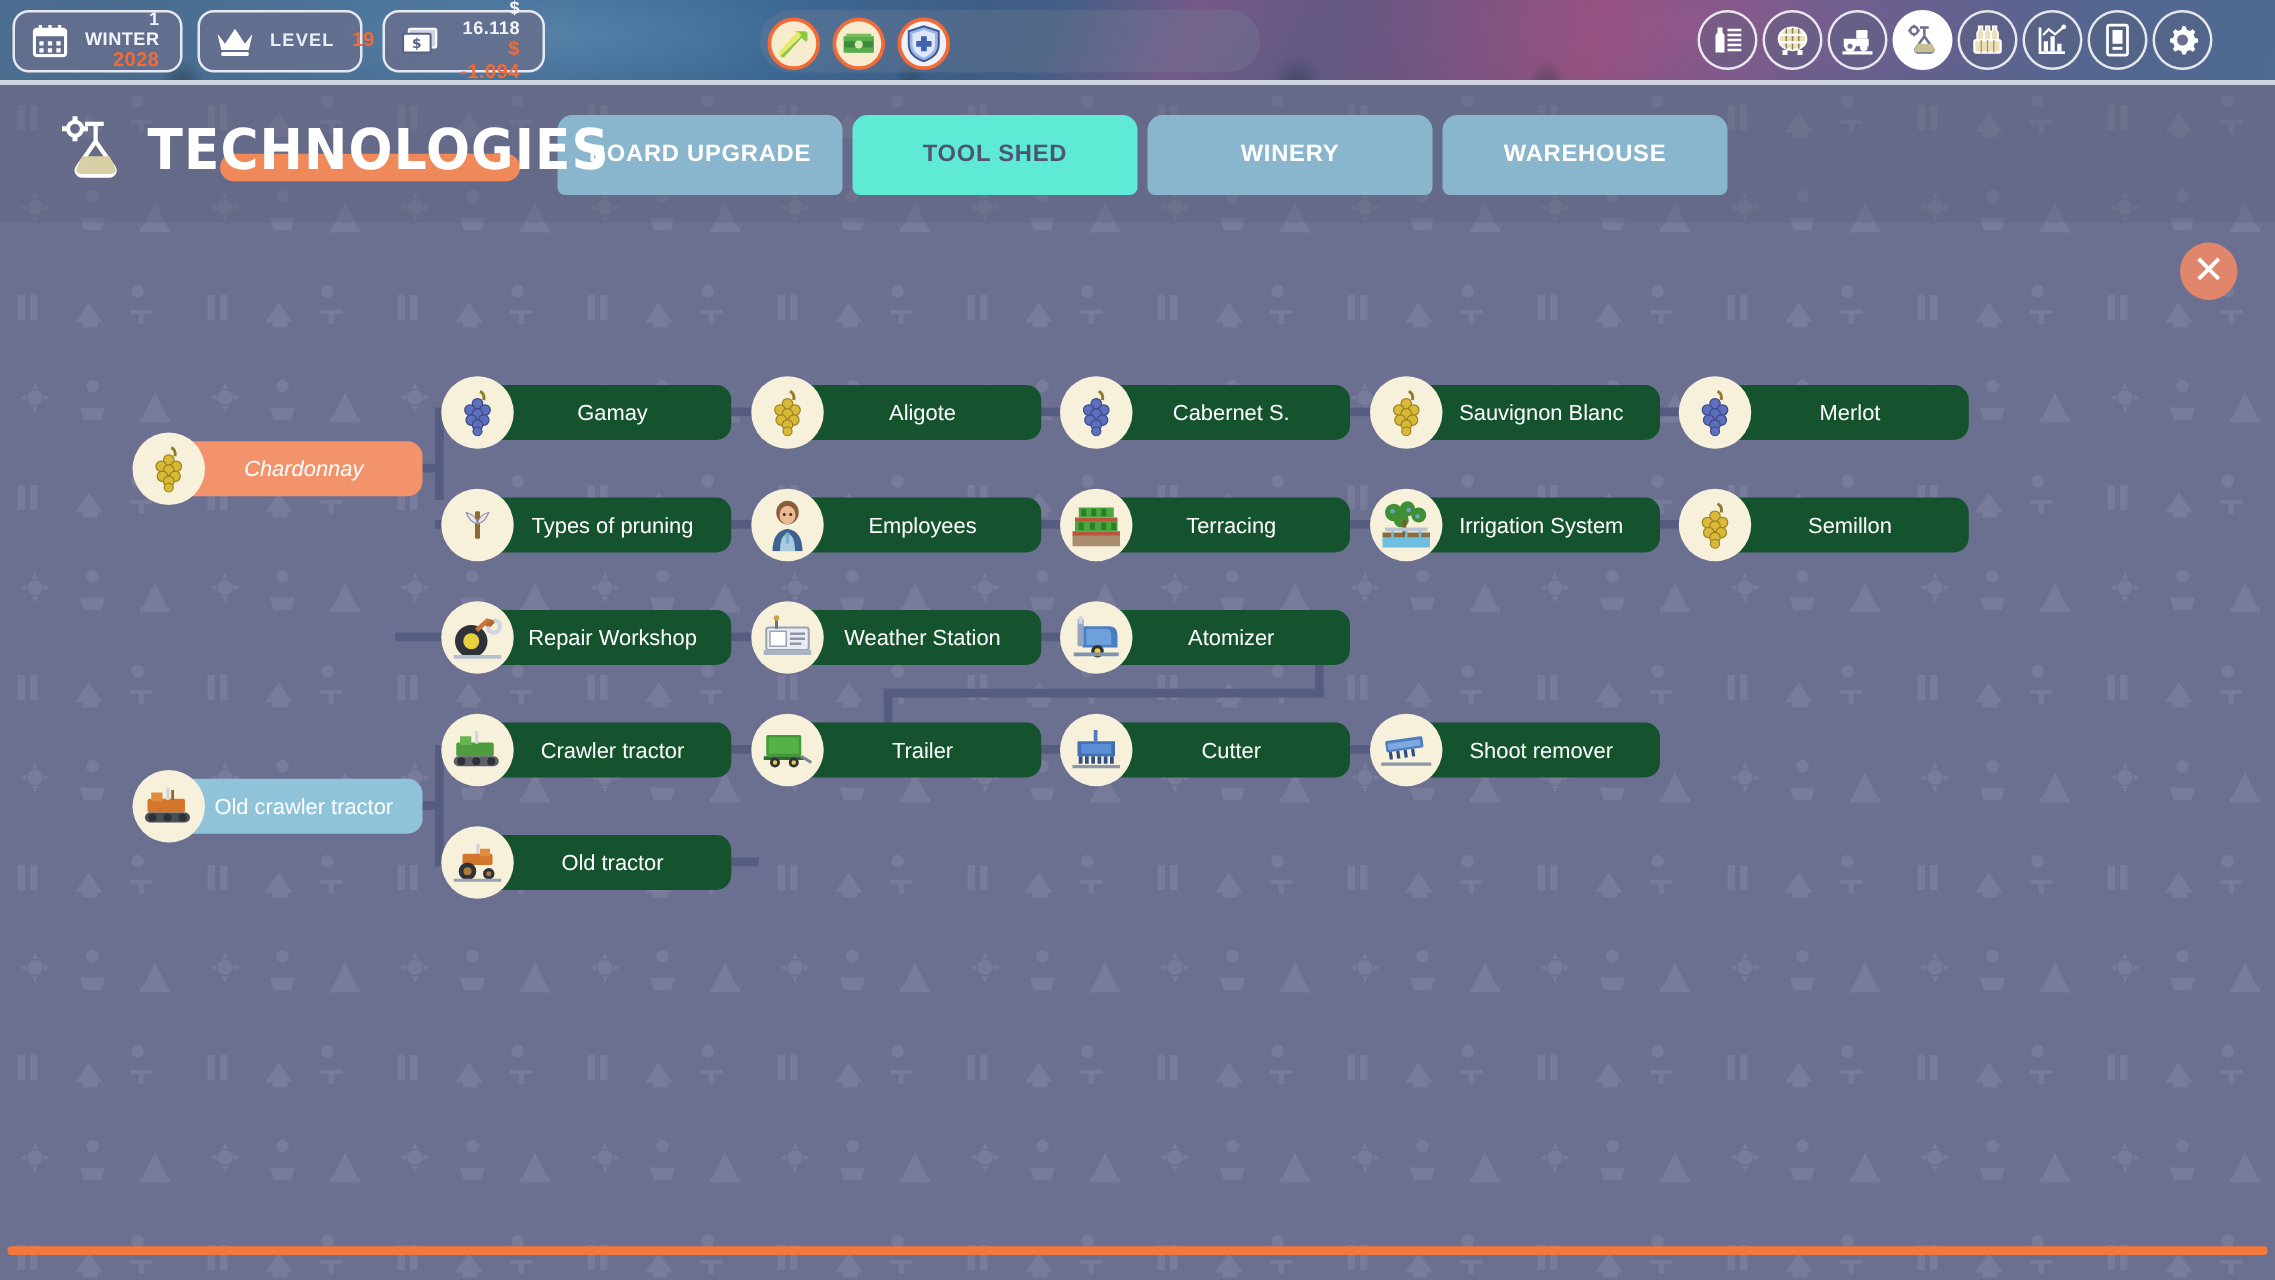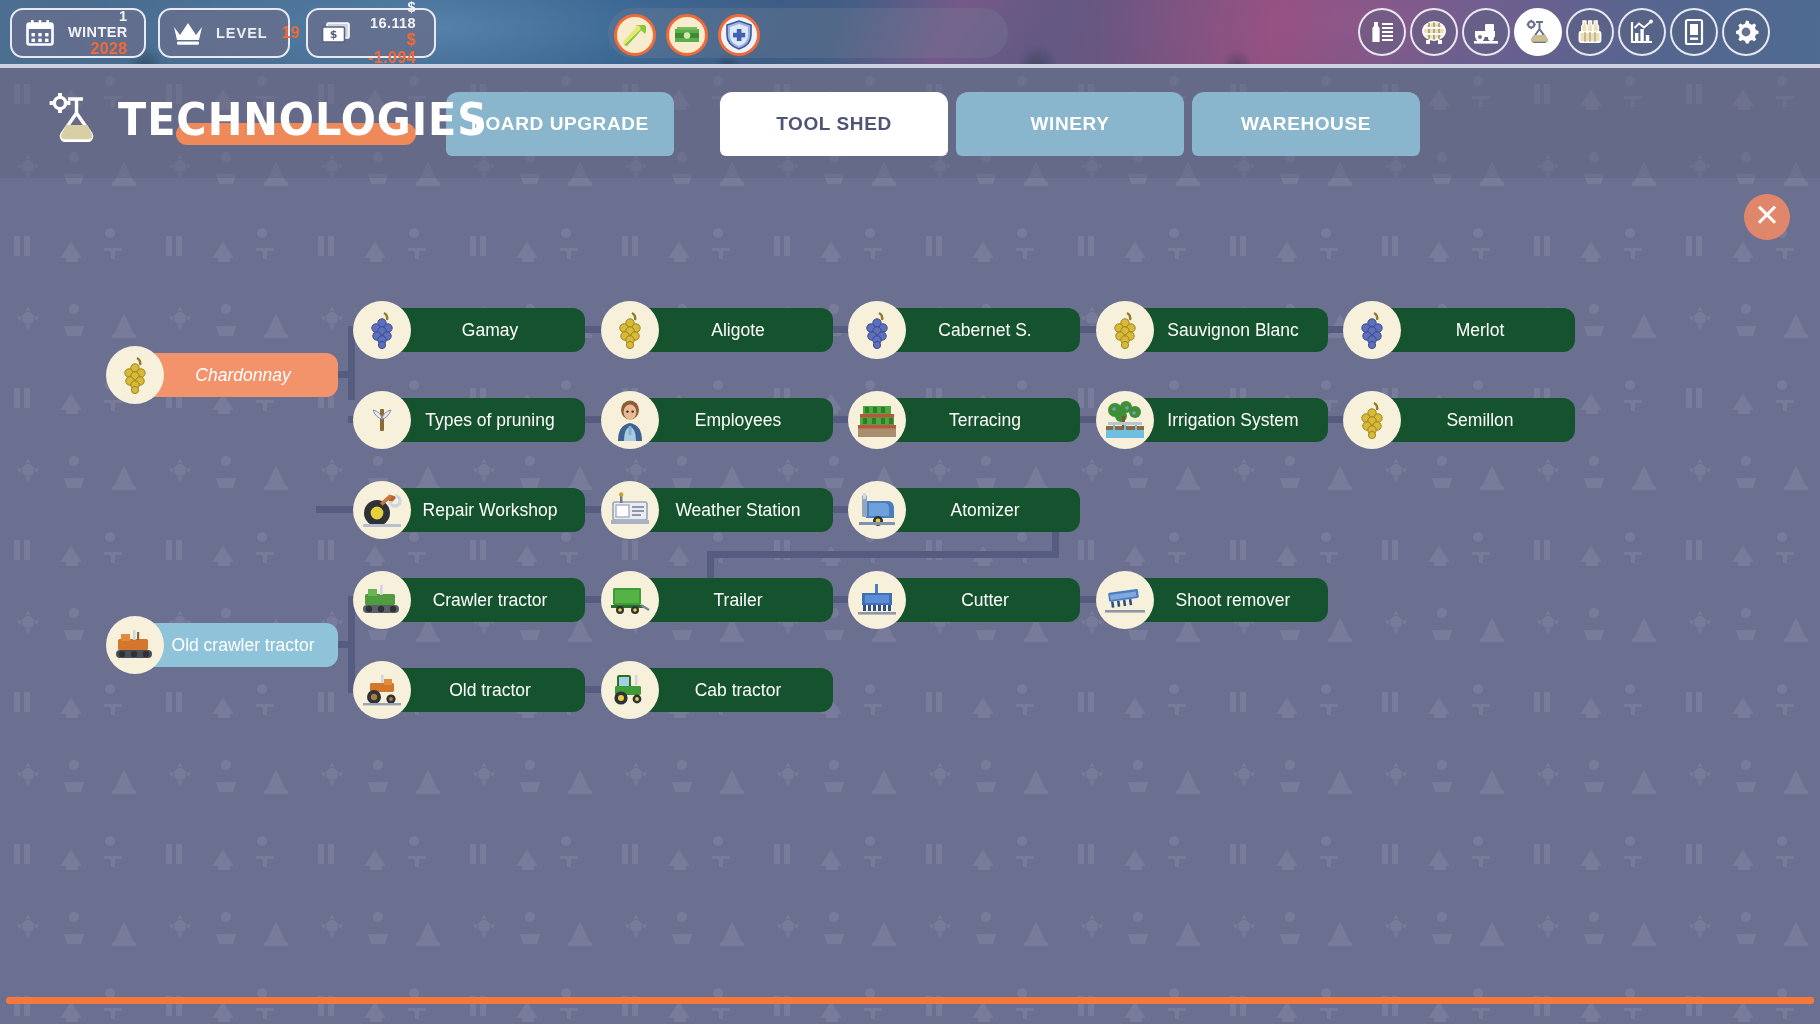--- a/index.html
+++ b/index.html
@@ -122,21 +122,21 @@
 
   #tabs{ position:absolute; left:446px; top:24px; display:flex; gap:8px; }
   .tab{
     min-width:228px; height:64px;
     display:flex; align-items:center; justify-content:center;
     background:#8ab6cd; color:#ffffff;
     border-radius:12px 12px 6px 6px;
     font-size:19px; font-weight:600; letter-spacing:.6px;
     padding:0 22px;
   }
-  .tab.active{ background:#ffffff; color:#4d5475;margin-left:38px; }
+  .tab.active{ background:#5eead4; color:#4d5475; }
 
   #close-btn{
     position:absolute; right:30px; top:126px; width:46px; height:46px;
     border-radius:50%; background:#e0866a;
     display:flex; align-items:center; justify-content:center;
   }
   #close-btn .x{ color:#fff; font-size:31px; font-weight:400; line-height:1; margin-top:-3px; }
 
   
   #tree{ position:absolute; left:0; top:110px; width:1820px; height:846px; }
@@ -869,34 +869,18 @@
             <rect x="23" y="6" width="8" height="6" fill="#e08c3f"></rect>
             <circle cx="13" cy="24" r="7" fill="#2e3238"></circle>
               <circle cx="13" cy="24" r="3.2" fill="#b07a3a"></circle>
             <circle cx="30" cy="26" r="4.6" fill="#2e3238"></circle>
               <circle cx="30" cy="26" r="2" fill="#b07a3a"></circle>
             <rect x="2" y="30" width="38" height="2.4" fill="#9aa3b4"></rect>
           </svg>
         </div>
       </div>
 
-      <div class="node" style="left:601px; top:490px; width:232px;">
-        <div class="pill" style="width:210px;">
-          <span class="label">Cab tractor</span>
-        </div>
-        <div class="disc">
-          <svg width="42" height="34" viewBox="0 0 42 34">
-            <rect x="26" y="2" width="2.4" height="10" fill="#cfd6df"></rect>
-            <rect x="9" y="3" width="12" height="11" rx="1.2" fill="#9fd0e4" stroke="#2c6f28" stroke-width="2"></rect>
-            <rect x="6" y="13" width="26" height="9" rx="1.4" fill="#3f9a38"></rect>
-            <circle cx="12" cy="25" r="6.6" fill="#2e3238"></circle>
-              <circle cx="12" cy="25" r="3" fill="#e8cf3c"></circle>
-            <circle cx="28" cy="26" r="4.4" fill="#2e3238"></circle>
-              <circle cx="28" cy="26" r="1.9" fill="#e8cf3c"></circle>
-          </svg>
-        </div>
-      </div>
 
     </div>
 
     <div id="bottom-rule"></div>
   </div>
 </div>
 
 </body></html>

